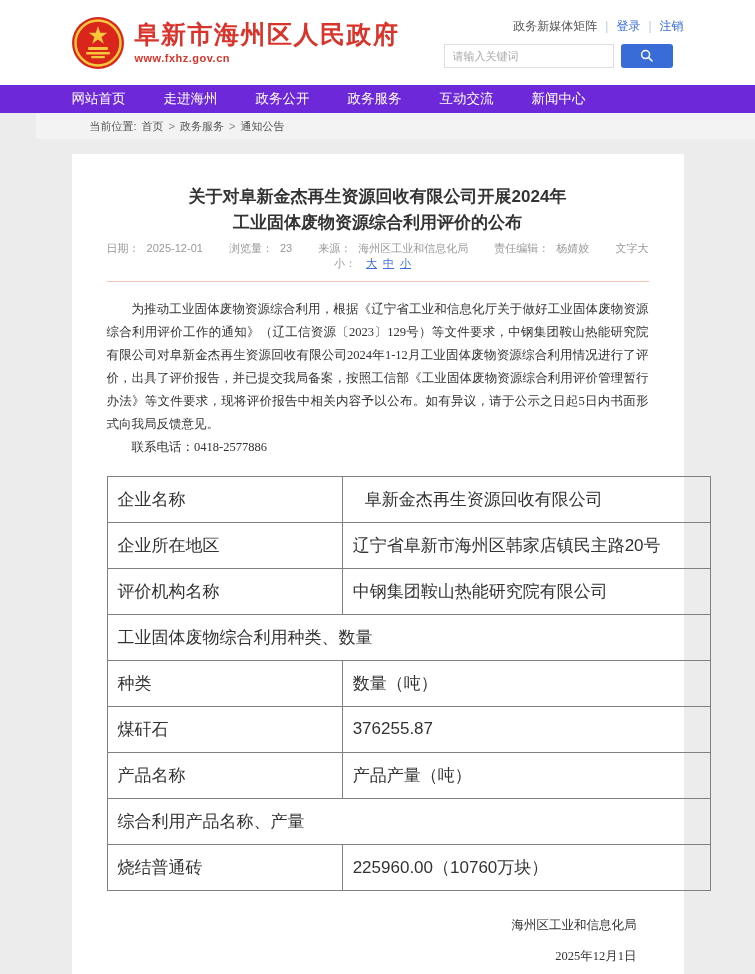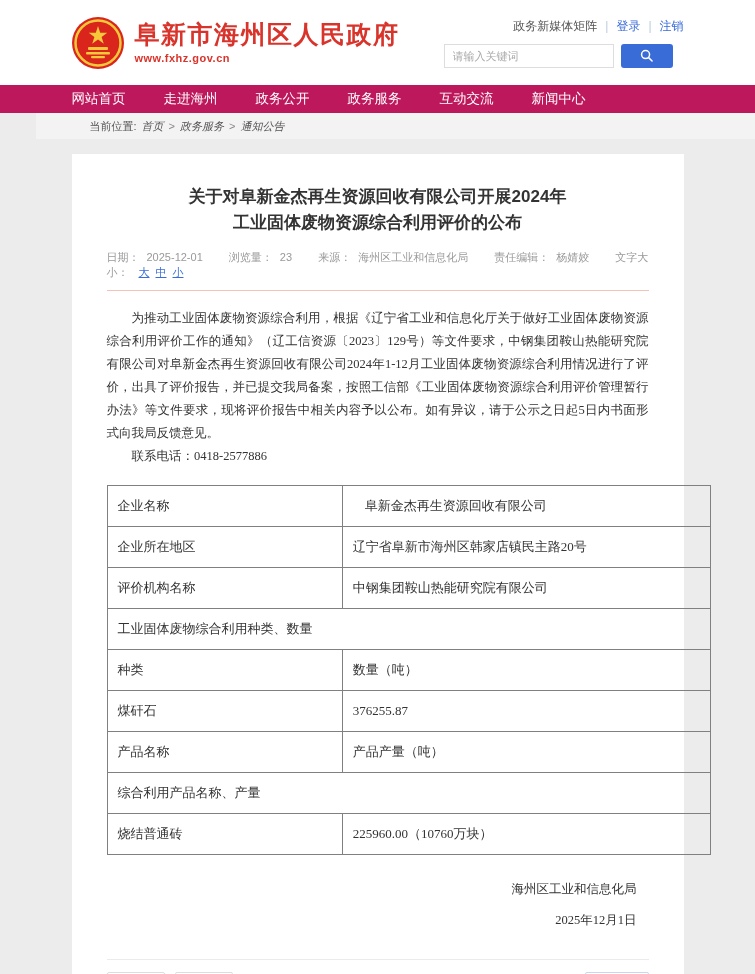--- a/index.html
+++ b/index.html
@@ -21,44 +21,44 @@
   .header-right { display:flex; flex-direction:column; gap:9px; width:240px; }
   .top-links { font-size:12px; color:#555; display:flex; align-items:center; gap:8px;justify-content:flex-end; }
   .top-links .sep { color:#bcd; }
   .link-blue { color:#3a6cd8; text-decoration:none; cursor:pointer; }
   .search-row { display:flex; gap:7px; }
   .search-input { width:170px; height:24px; border:1px solid #ddd; font-size:11px; padding:0 8px; color:#333; outline:none; }
   .search-input::placeholder { color:#aaa; }
   .search-btn { width:52px; height:24px; background:#3a6cd8; border:none; border-radius:3px; cursor:pointer; display:flex; align-items:center; justify-content:center; }
 
   
-  .nav { background:#be185d; height:28px; }
+  .nav { background:#6d28d9; height:28px; }
   .nav .container { display:flex; align-items:center; gap:38px; height:100%; }
   .nav-item { color:#fff; font-size:13.5px; text-decoration:none; cursor:pointer; white-space:nowrap; }
 
   
   .breadcrumb-bar { background:#f3f3f3; height:26px; display:flex; align-items:center;margin-left:36px; }
   .breadcrumb { font-size:11px; color:#555; display:flex; gap:5px; align-items:center; }
-  .breadcrumb a { color:#555; text-decoration:none; cursor:pointer;font-style:italic; }
+  .breadcrumb a { color:#555; text-decoration:none; cursor:pointer; }
   .crumb-sep { color:#888; }
 
   
   .main { padding:15px 0 18px; }
   .card { width:612px; margin:0 auto; background:#fff; padding:30px 35px 20px; min-height:688px; }
   .article-title { text-align:center; font-size:17px; font-weight:bold; color:#333; line-height:1.55; }
-  .meta { text-align:left; font-size:11px; color:#999; margin-top:13px; }
+  .meta { text-align:center; font-size:11px; color:#999; margin-top:4px; }
   .meta span { margin:0 7px 0 0; }
   .meta .group { margin-right:16px; }
   .size-link { color:#3a6cd8; text-decoration:underline; margin:0 3px; cursor:pointer; }
   .meta-divider { border:none; border-top:1px solid #f3c3ba; margin-top:10px; }
 
   .article-body { margin-top:16px; font-family:"Liberation Serif","DejaVu Serif",serif; font-size:12.5px; color:#333; line-height:1.85; }
   .article-body p { text-indent:2em; text-align:justify; }
 
-  .info-table { width:604px; margin:16px auto 0; border-collapse:collapse; font-family:Liberation Serif, serif; font-size:13px; color:#333; }
+  .info-table { width:604px; margin:16px auto 0; border-collapse:collapse; font-family:Liberation Sans, sans-serif; font-size:17px; color:#333; }
   .info-table td { border:1px solid #808080; padding:11px 10px; vertical-align:middle; }
   .info-table td.label-cell { width:39%; }
   .info-table td.indent-value { padding-left:22px; }
 
   .signature { margin-top:26px; text-align:right; font-family:"Liberation Serif","DejaVu Serif",serif; font-size:12.5px; color:#333; padding-right:12px; }
   .signature .sig-date { margin-top:14px; }
 
   .card-divider { border:none; border-top:1px solid #ebebeb; margin-top:30px; }
   .actions { display:flex; justify-content:space-between; align-items:center; margin-top:12px; }
   .actions-left { display:flex; gap:10px; }

